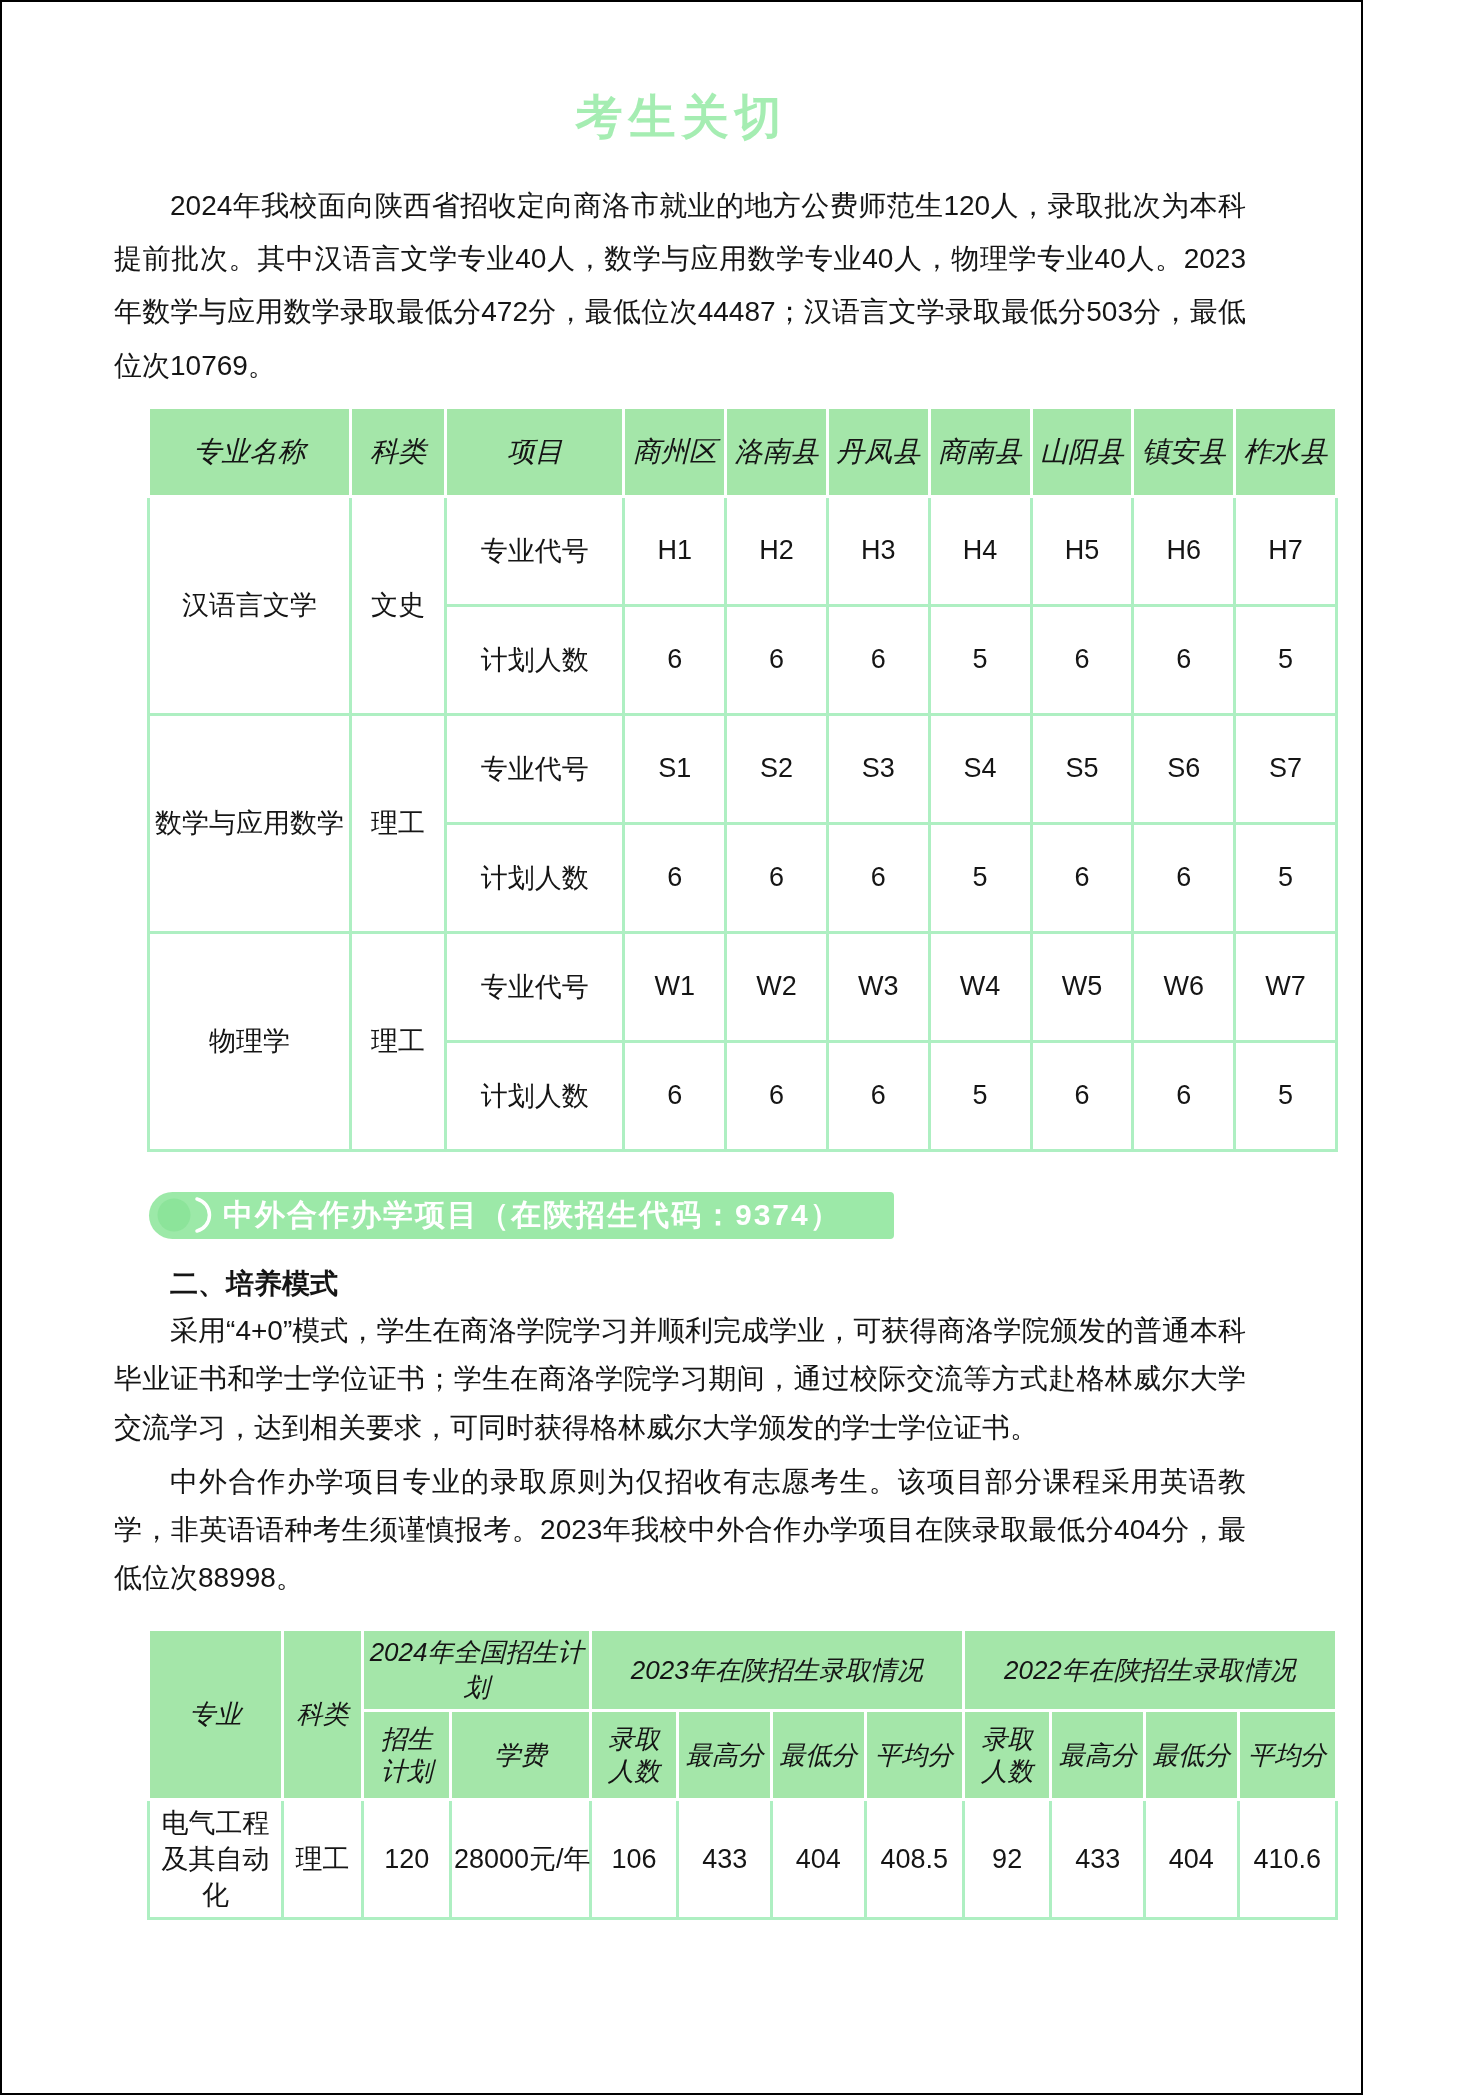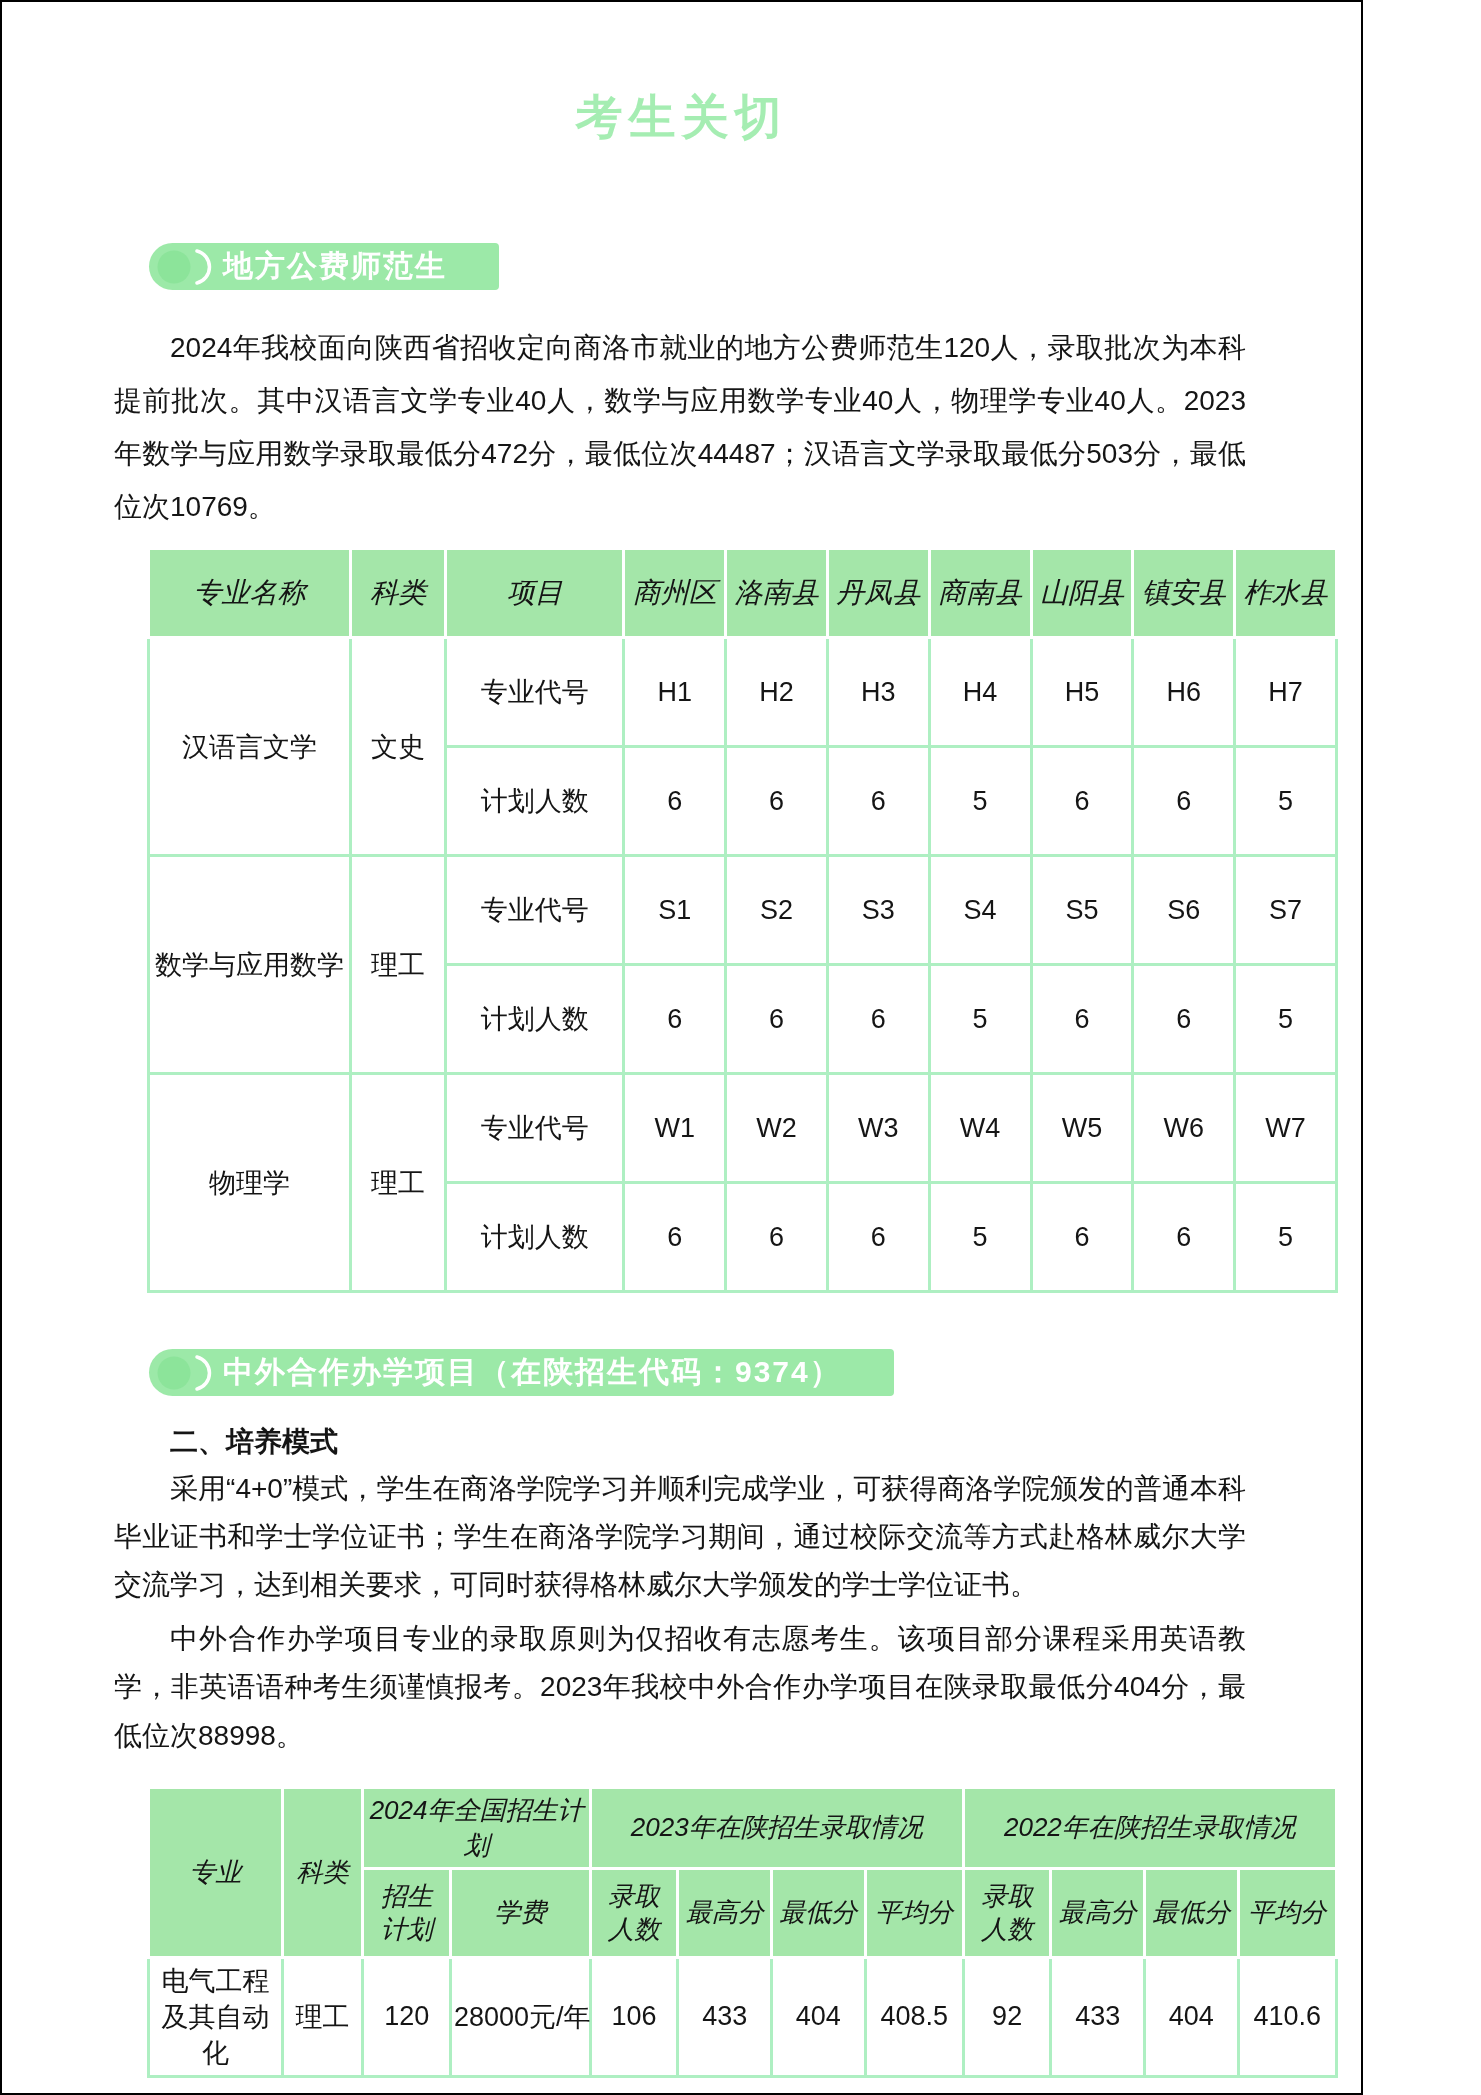--- a/index.html
+++ b/index.html
@@ -26,21 +26,21 @@
   .banner{
     display:inline-flex;
     align-items:center;
     height:47px;
     margin-left:147px;
     padding:0 52px 0 6px;
     background:#9ce9a8;
     border-radius:24px 4px 4px 24px;
   }
   .banner.b1{margin-top:94px;}
-  .banner.b2{margin-top:56px;}
+  .banner.b2{margin-top:40px;}
   .banner-icon{width:62px;height:40px;flex:0 0 auto;}
   .banner-text{
     font-size:30px;
     font-weight:bold;
     color:#ffffff;
     letter-spacing:2px;
     margin-left:6px;
     white-space:nowrap;
   }
   
@@ -101,29 +101,20 @@
   .t2 tbody td{height:100px;font-size:27px;}
   .nowrap{white-space:nowrap;}
 </style>
 </head>
 <body>
 
 <div class="page">
 
   <div class="page-title">考生关切</div>
 
-  <div>
-    <div class="banner b1">
-      <svg class="banner-icon" viewBox="0 0 62 40">
-        <circle cx="19" cy="20" r="16.5" fill="#8ce49a"></circle>
-        <path d="M42 4 A 16.5 16.5 0 0 1 42 36" fill="none" stroke="#ffffff" stroke-width="3.5" stroke-linecap="round"></path>
-      </svg>
-      <span class="banner-text">地方公费师范生</span>
-    </div>
-  </div>
 
   <p class="para">2024年我校面向陕西省招收定向商洛市就业的地方公费师范生120人，录取批次为本科提前批次。其中汉语言文学专业40人，数学与应用数学专业40人，物理学专业40人。2023年数学与应用数学录取最低分472分，最低位次44487；汉语言文学录取最低分503分，最低位次10769。</p>
 
   <table class="t1">
     <colgroup>
       <col style="width:17%">
         <col style="width:8%">
         <col style="width:15%">
       <col style="width:8.57%">
         <col style="width:8.57%">

